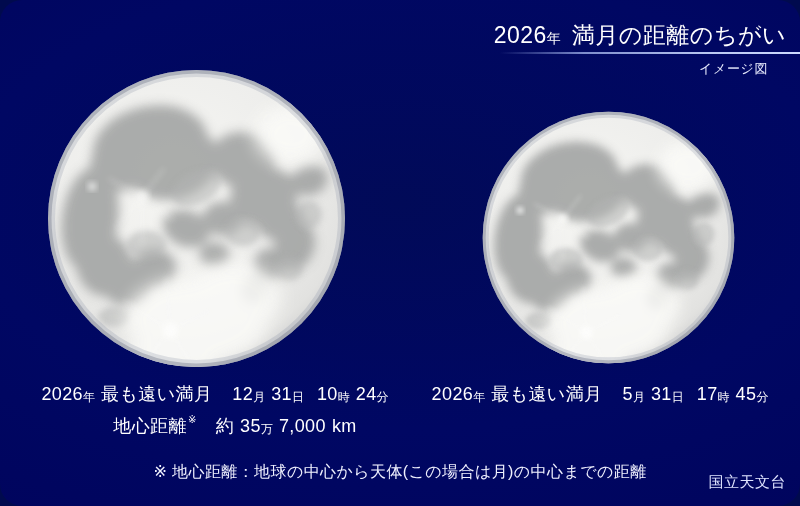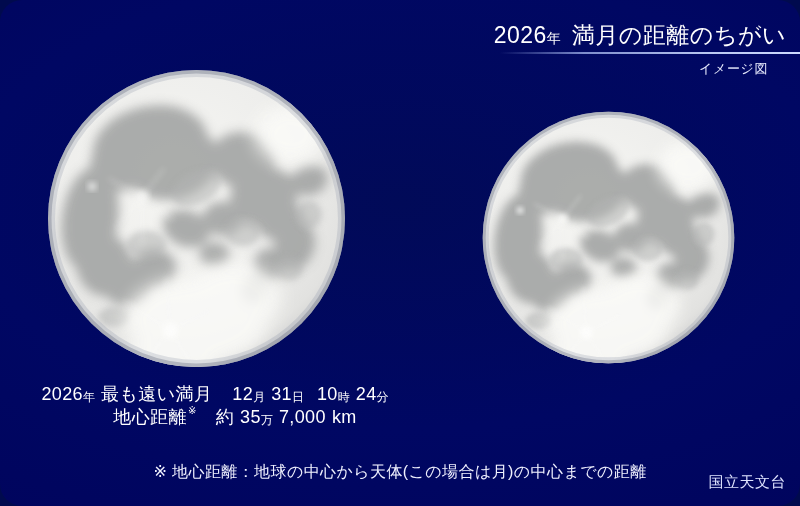--- a/index.html
+++ b/index.html
@@ -77,20 +77,21 @@
 
   .cap-line1 {
     font-size: 18px;
     letter-spacing: 0.4px;
     line-height: 1.25;
   }
   .cap-line2 {
     font-size: 18px;
     letter-spacing: 0.4px;
     line-height: 1.25;
+    margin-top: 9px;
     padding-left: 40px;
   }
   .cap-line1 .unit, .cap-line2 .unit {
     font-size: 12px;
     letter-spacing: 0;
     position: relative;
     top: 1px;
   }
   .sp-sm { display: inline-block; width: 6px; }
   .sp-md { display: inline-block; width: 13px; }
@@ -331,19 +332,20 @@
       </g>
     </svg>
   </div>
 
   <div class="caption" id="caption-near">
     <div class="cap-line1"><span>2026</span><span class="unit">年</span><span class="sp-sm"></span><span>最も遠い満月</span><span class="sp-lg"></span><span>12</span><span class="unit">月</span><span class="sp-sm"></span><span>31</span><span class="unit">日</span><span class="sp-md"></span><span>10</span><span class="unit">時</span><span class="sp-sm"></span><span>24</span><span class="unit">分</span></div>
     <div class="cap-line2"><span>地心距離</span><span class="mark-ref">※</span><span class="sp-lg"></span><span>約</span><span class="sp-sm"></span><span>35</span><span class="unit">万</span><span class="sp-sm"></span><span>7,000</span><span class="sp-sm"></span><span>km</span></div>
   </div>
 
   <div class="caption" id="caption-far">
+    <div class="cap-line1"><span>2026</span><span class="unit">年</span><span class="sp-sm"></span><span>最も遠い満月</span><span class="sp-lg"></span><span>5</span><span class="unit">月</span><span class="sp-sm"></span><span>31</span><span class="unit">日</span><span class="sp-md"></span><span>17</span><span class="unit">時</span><span class="sp-sm"></span><span>45</span><span class="unit">分</span></div>
   </div>
 
   <div id="footnote">※ 地心距離：地球の中心から天体(この場合は月)の中心までの距離</div>
 
   <div id="credit">国立天文台</div>
 
 </div>
 
 </body></html>

